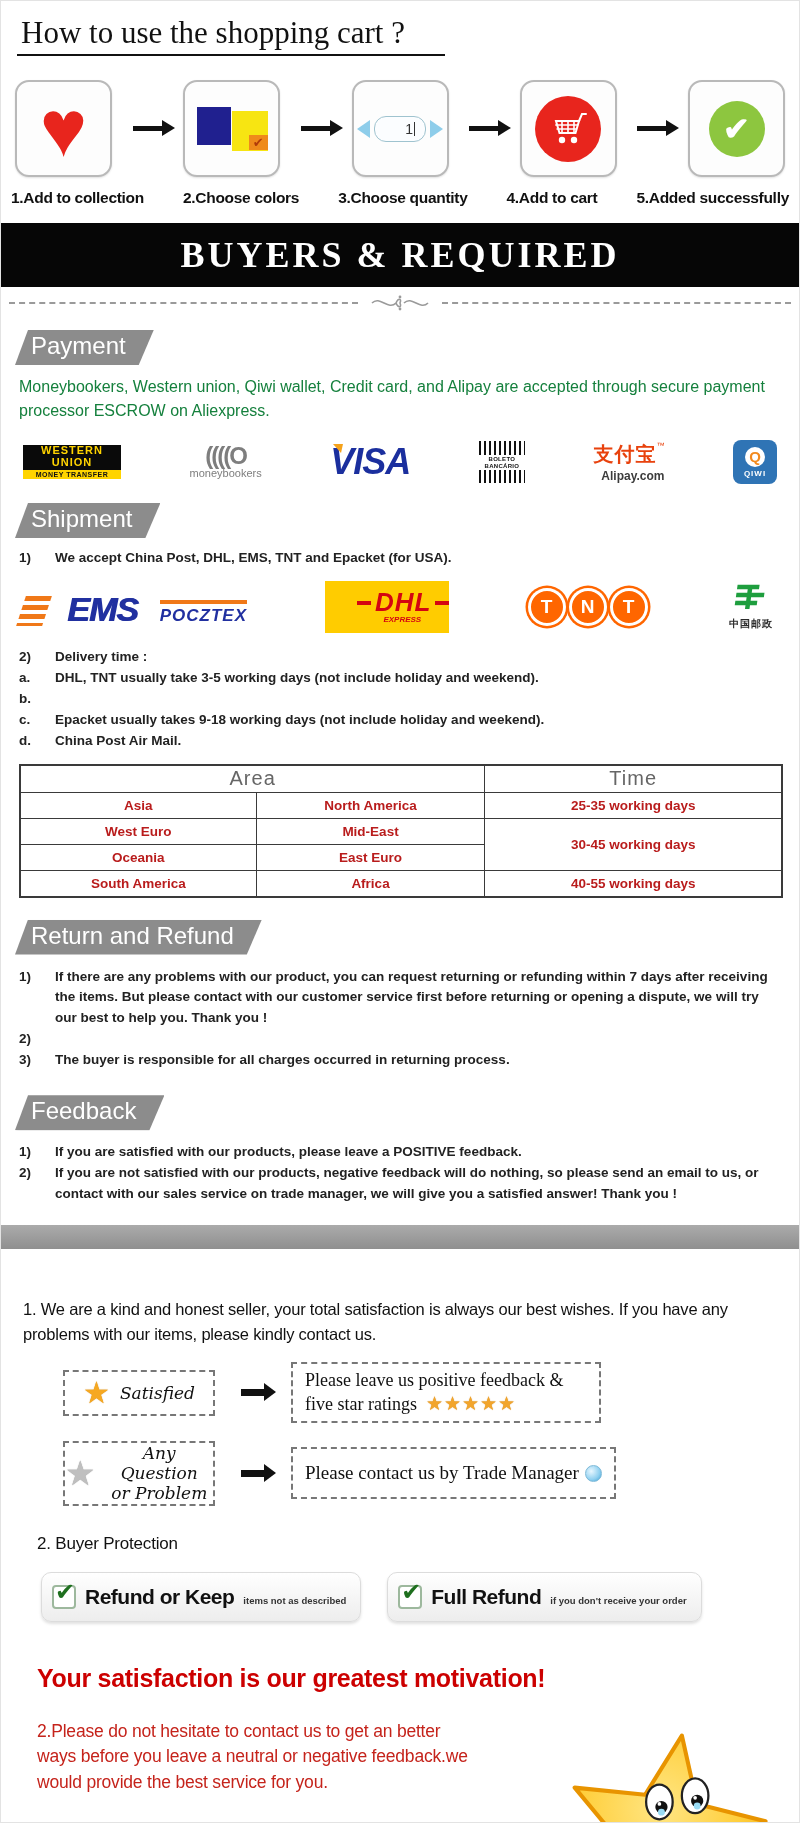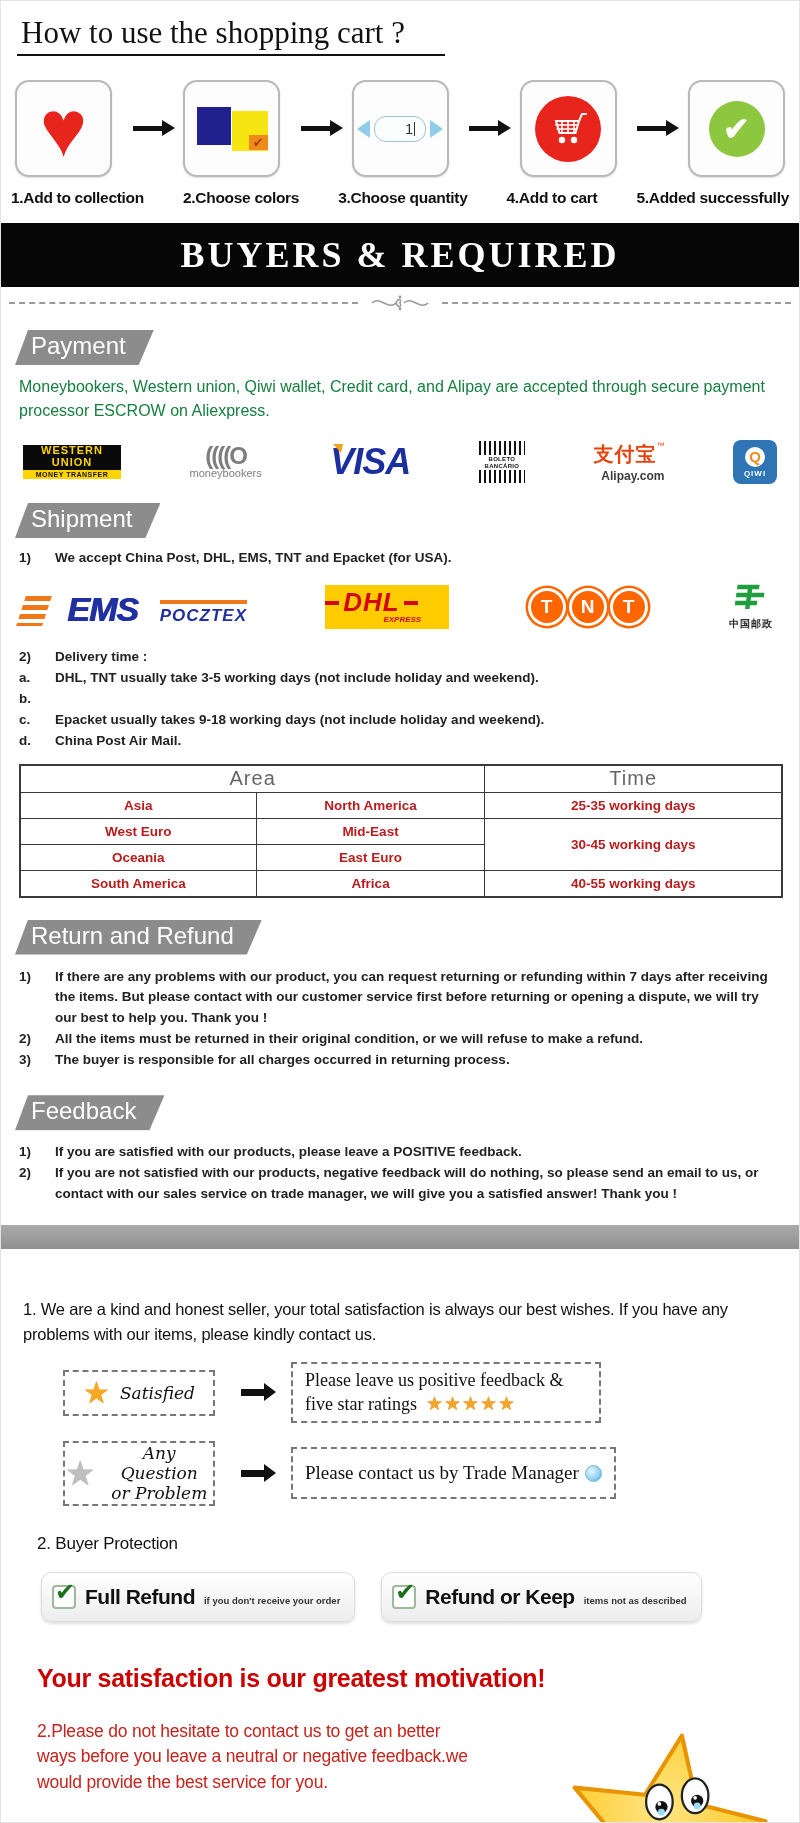--- a/index.html
+++ b/index.html
@@ -88,21 +88,21 @@
   .qiwi-name { color:#fff; font-size:8px; font-weight:bold; margin-top:2px; letter-spacing:1px; }
 
   
   .ship-logos { display:flex; align-items:center; justify-content:space-between; margin:12px 26px 0 20px; height:52px; }
   .ems { display:flex; align-items:flex-end;gap:16px; }
   .ems-stripes { width:26px; height:30px; background:repeating-linear-gradient(180deg,#f07818 0 5px,#fff 5px 9px); transform:skewX(-18deg); margin-right:4px; }
   .ems-name { font-style:italic; font-weight:bold; font-size:34px; color:#2130a0; letter-spacing:-1px; line-height:1;
     text-shadow:1px 0 #2130a0; }
   .ems-sub { font-style:italic; font-weight:bold; font-size:17px; color:#2130a0; margin:12px 0 0 6px; letter-spacing:1px;
     border-top:4px solid #f07818; padding-top:2px; }
-  .dhl { width:124px; height:44px; background:#ffcc00; display:flex; flex-direction:column; align-items:flex-start; justify-content:center; position:relative; }
+  .dhl { width:124px; height:52px; background:#ffcc00; display:flex; flex-direction:column; align-items:flex-end; justify-content:center; position:relative; }
   .dhl-name { font-style:italic; font-weight:bold; font-size:26px; color:#d40511; letter-spacing:1px; line-height:1; }
   .dhl-name::before, .dhl-name::after { content:''; display:inline-block; width:14px; height:4px; background:#d40511; margin:0 4px 4px 0; vertical-align:middle; }
   .dhl-name::after { margin:0 0 4px 4px; }
   .dhl-sub { font-style:italic; font-size:8px; font-weight:bold; color:#d40511; align-self:center; margin-left:30px; }
   .tnt { display:flex; align-items:center; }
   .tnt-circle { width:38px; height:38px; border-radius:50%; background:#f60; box-shadow:inset 0 0 0 3px #fff, 0 0 0 2.5px #f60;
     display:flex; align-items:center; justify-content:center; color:#fff; font-weight:bold; font-size:19px; margin-right:3px; }
   .cpost { text-align:center; }
   .cpost-cn { font-size:10px; color:#2b2b2b; font-weight:bold; margin-top:1px; letter-spacing:1px; }
 
@@ -346,21 +346,20 @@
 <div style="margin-top:22px;">
   <span class="tag">Return and Refund</span>
 </div>
 <div class="list" style="margin-top:12px;">
   <div class="list-row">
       <span class="list-num">1)</span>
       <span>If there are any problems with our product, you can request returning or refunding within 7 days after receiving the items. But please contact with our customer service first before returning or opening a dispute, we will try our best to  help you. Thank you !</span>
     </div>
   <div class="list-row">
       <span class="list-num">2)</span>
-      <span>All the items must be returned in their original condition, or we will refuse to make a refund.</span>
     </div>
   <div class="list-row">
       <span class="list-num">3)</span>
       <span>The buyer is responsible for all charges occurred in returning process.</span>
     </div>
 </div>
 
 
 <div style="margin-top:24px;">
   <span class="tag">Feedback</span>
@@ -409,27 +408,27 @@
     <span class="line" style="font-size:19px;">Please contact us by Trade Manager</span>
     <span class="tm-icon"></span>
   </div>
 </div>
 
 
 <div class="bp-heading">2. Buyer Protection</div>
 <div class="bp-row">
   <div class="bp-card">
     <span class="bp-check"></span>
+    <span class="bp-title">Refund or Keep</span>
+    <span class="bp-sub">items not as described</span>
+  </div>
+  <div class="bp-card">
+    <span class="bp-check"></span>
     <span class="bp-title">Full Refund</span>
     <span class="bp-sub">if you don't receive your order</span>
-  </div>
-  <div class="bp-card">
-    <span class="bp-check"></span>
-    <span class="bp-title">Refund or Keep</span>
-    <span class="bp-sub">items not as described</span>
   </div>
 </div>
 
 
 <div class="motivation">
   <div class="mot-heading">Your satisfaction is our greatest motivation!</div>
   <div class="mot-para">2.Please do not hesitate to contact us to get an better ways before you leave a neutral or negative feedback.we would provide the best service for you.</div>
 
   <svg class="smiley-star" width="225" height="245" viewBox="0 0 220 240">
     <defs>

